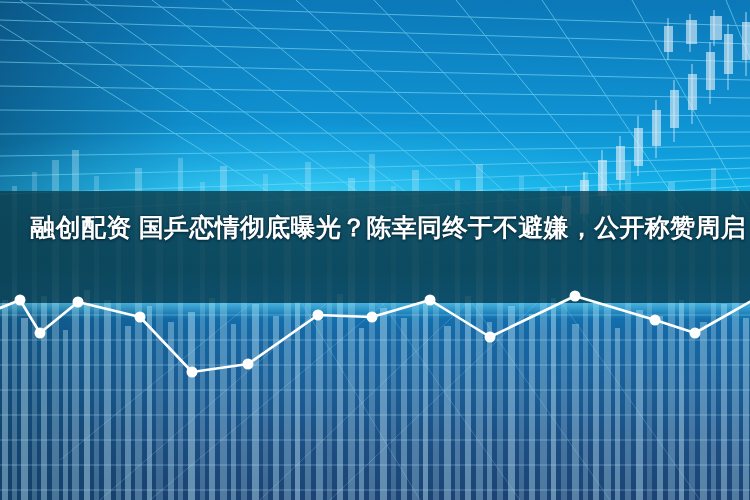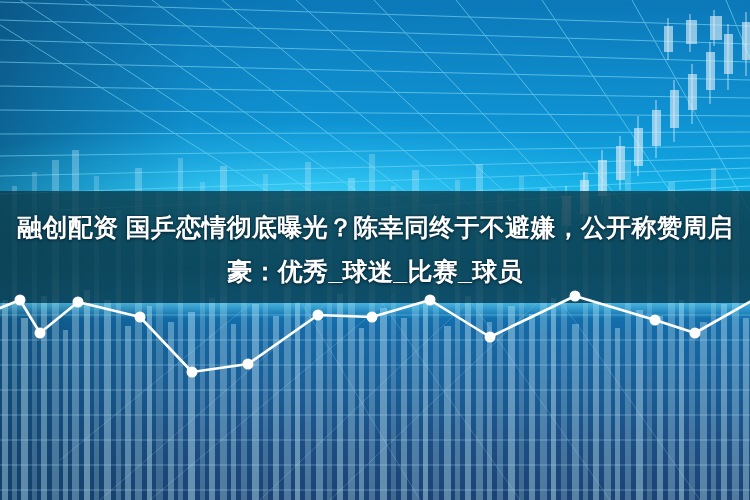--- a/index.html
+++ b/index.html
@@ -100,21 +100,21 @@
       rgba(90,205,240,0.22) 60%,
       rgba(70,185,230,0.0) 100%);
   }
 
   
   .headline {
     position: absolute;
     left: 0;
     top: 205px;
     width: 750px;
-    text-align: center;
+    text-align: right;
     color: #ffffff;
     font-size: 25px;
     font-weight: bold;
     line-height: 44px;
     letter-spacing: 0.3px;
     text-shadow: 0 1px 3px rgba(0,30,45,0.85), 0 0 2px rgba(0,25,40,0.7);
     white-space: normal;
     padding: 0 4px;
     box-sizing: border-box;
   }
@@ -314,16 +314,15 @@
       <circle cx="430" cy="300" r="5.5"></circle>
       <circle cx="490" cy="337" r="5.5"></circle>
       <circle cx="575" cy="296" r="5.5"></circle>
       <circle cx="655" cy="320" r="5.5"></circle>
       <circle cx="695" cy="333" r="5.5"></circle>
     </g>
   </svg>
 
   <div class="headline">
     <span class="l1">融创配资 国乒恋情彻底曝光？陈幸同终于不避嫌，公开称赞周启</span>
-    <span class="l2">豪：优秀_球迷_比赛_球员</span>
   </div>
 
 </div>
 
 </body></html>

